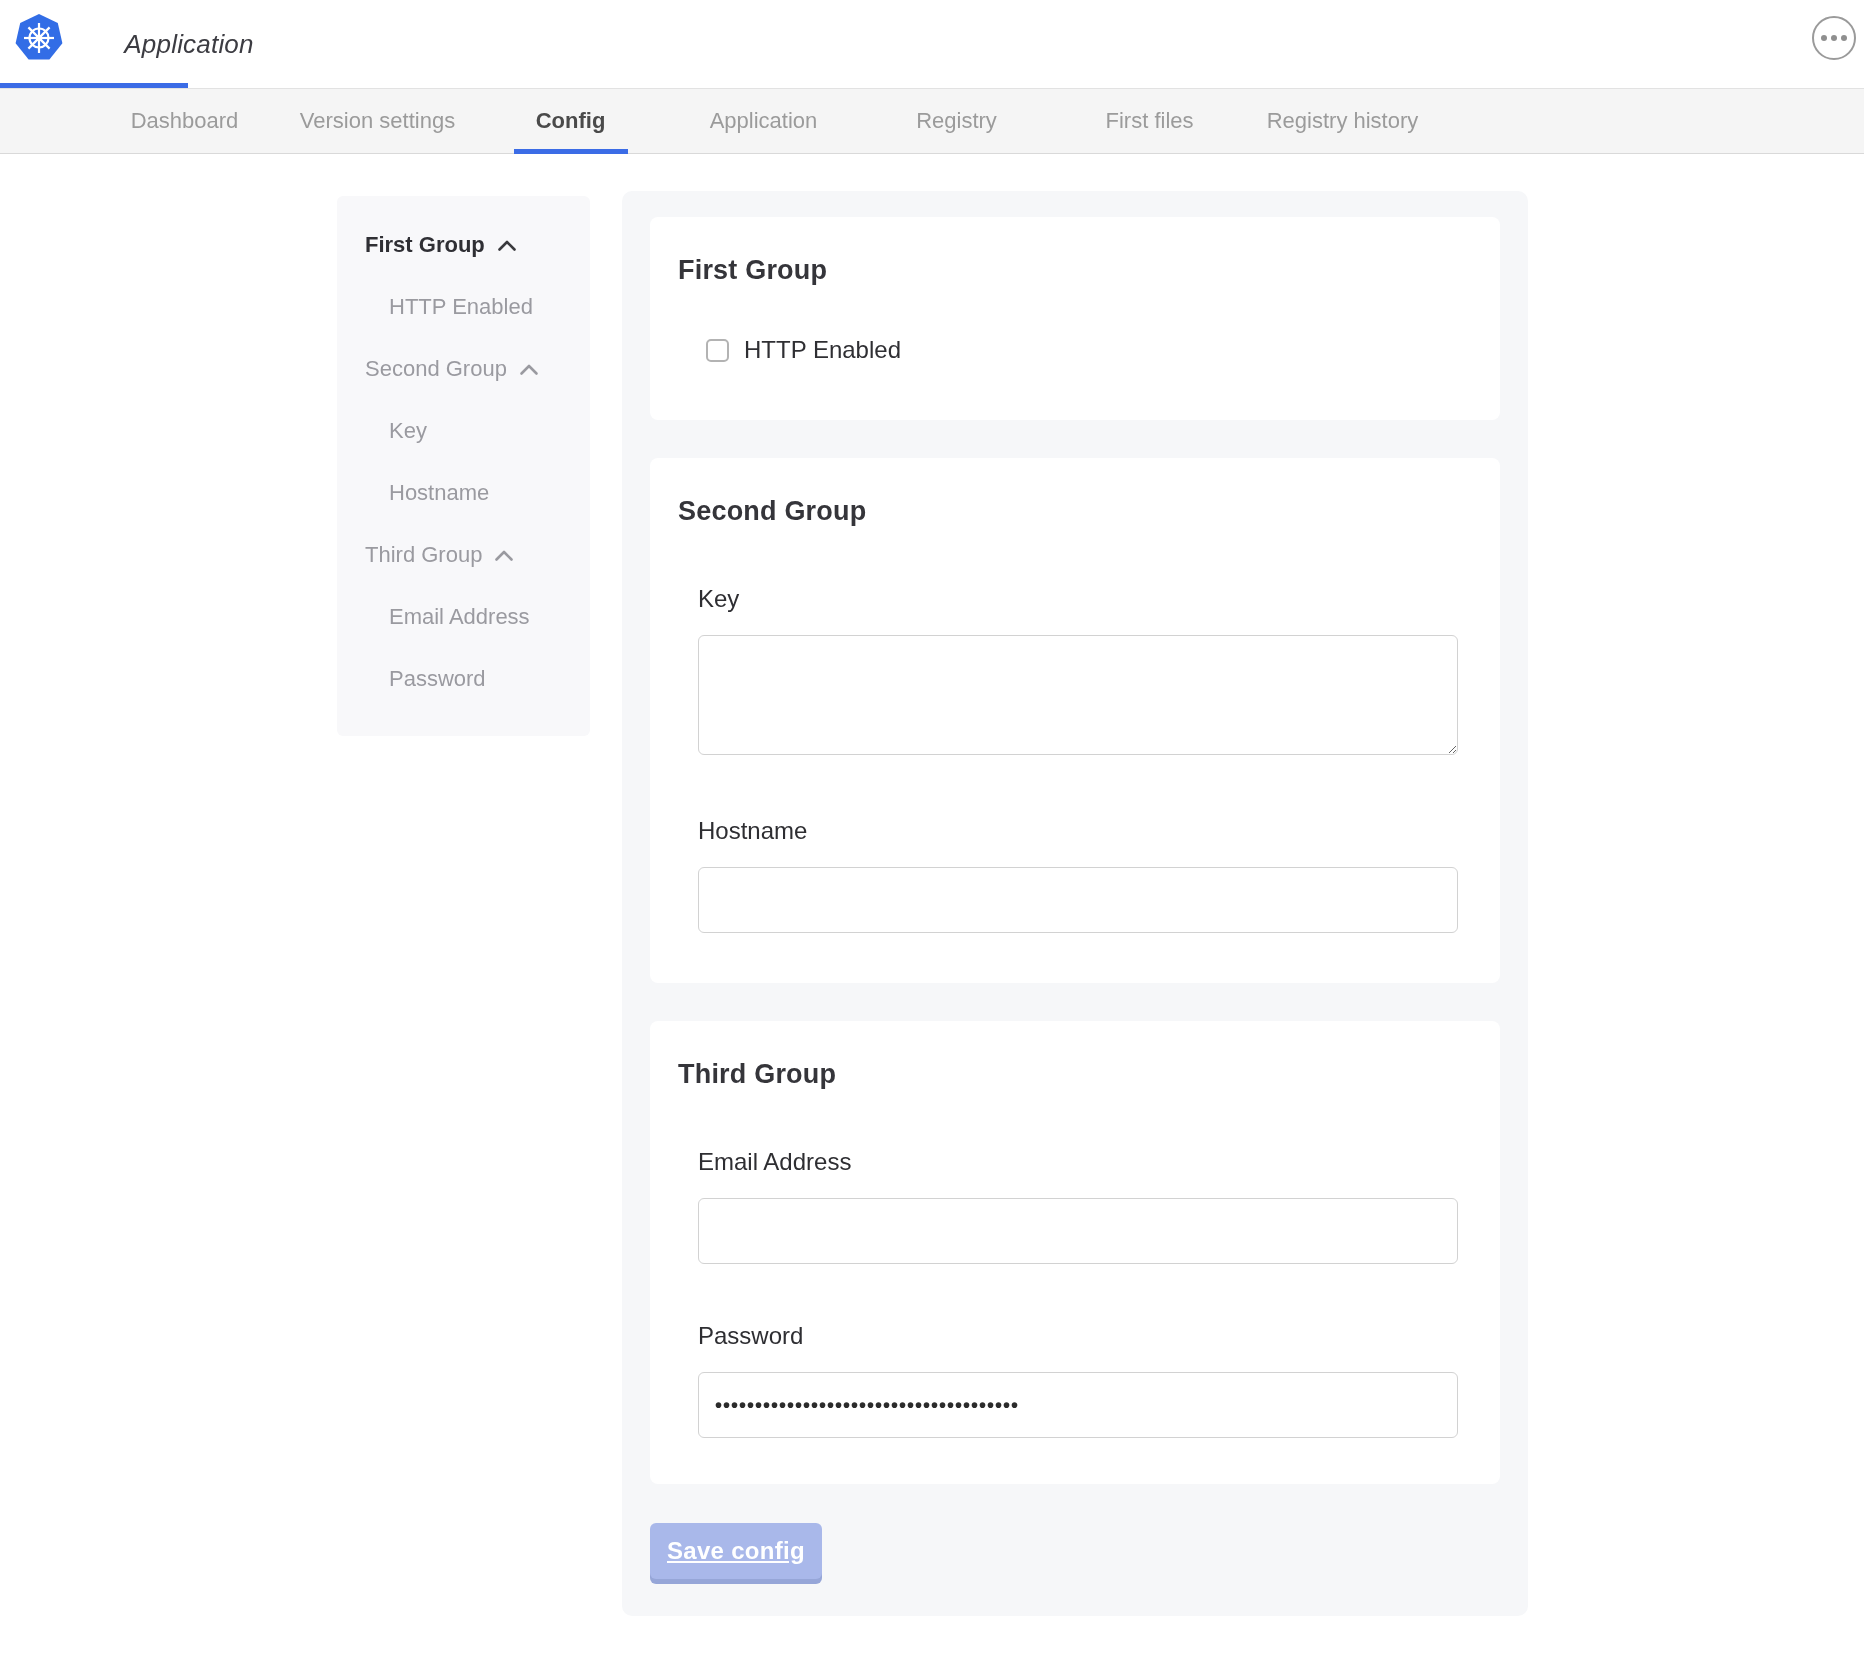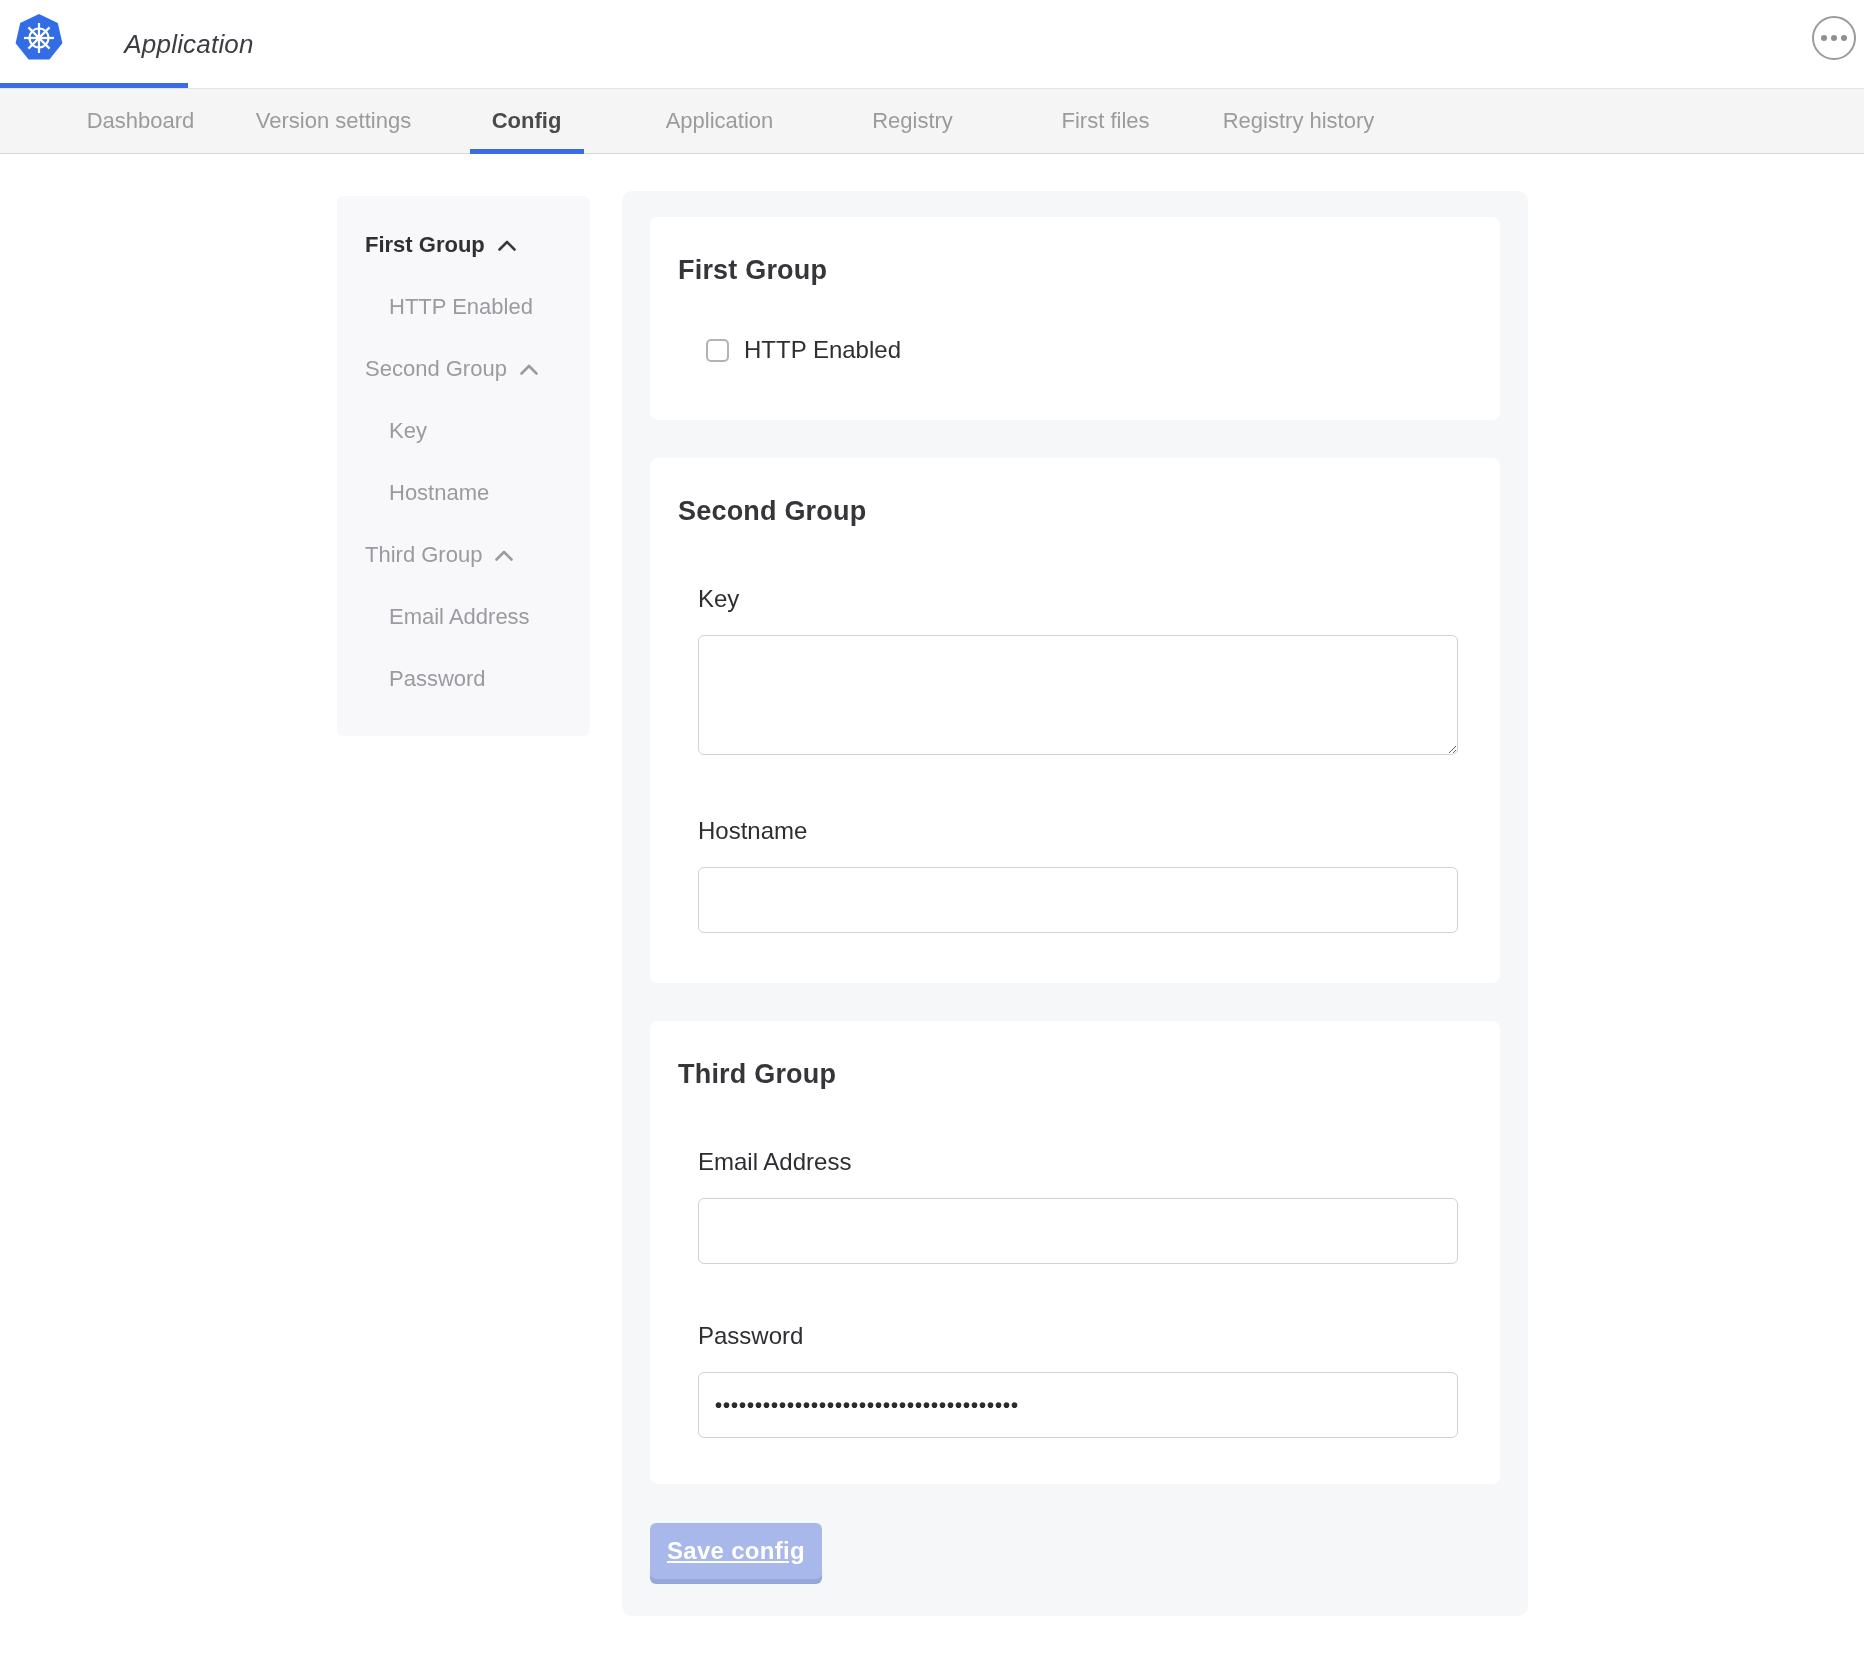--- a/index.html
+++ b/index.html
@@ -30,21 +30,21 @@
     position:absolute;right:8px;top:16px;width:44px;height:44px;border-radius:50%;
     border:2px solid #9a9a9a;background:#fff;display:flex;align-items:center;
     justify-content:center;gap:4px;box-sizing:border-box;cursor:pointer;
   }
   .menu-btn .dot{width:6px;height:6px;border-radius:50%;background:#8f8f8f;}
 
   
   .subnav{
     height:66px;background:#f5f5f5;border-top:1px solid #e2e2e2;
     border-bottom:1px solid #d9d9d9;display:flex;align-items:stretch;
-    padding-left:44px;box-sizing:border-box;
+    padding-left:88px;box-sizing:border-box;
   }
   .tab{
     position:relative;width:193px;display:flex;align-items:center;justify-content:center;
     font-size:22px;color:#9b9b9b;cursor:pointer;white-space:nowrap;
   }
   .tab.active{color:#4a4a4a;font-weight:bold;}
   .tab.active .tab-underline{
     position:absolute;left:50%;transform:translateX(-50%);bottom:-1px;
     width:114px;height:5px;background:#3b6ce6;
   }

